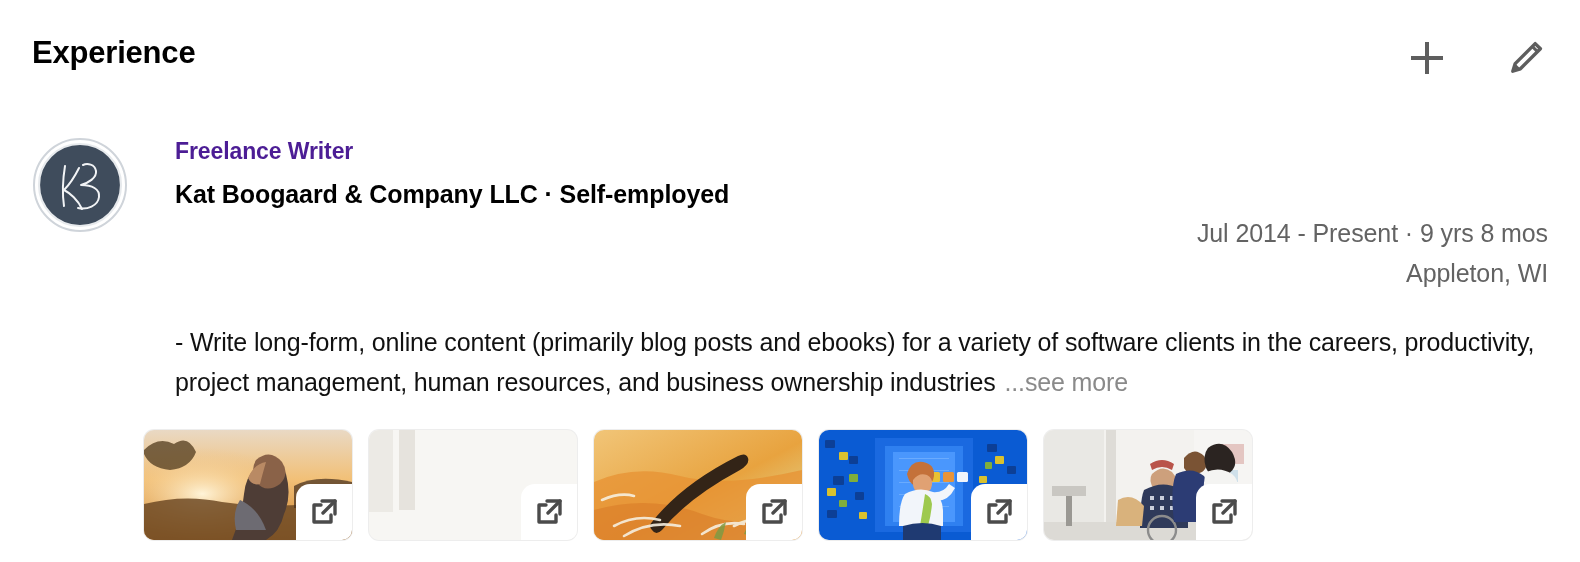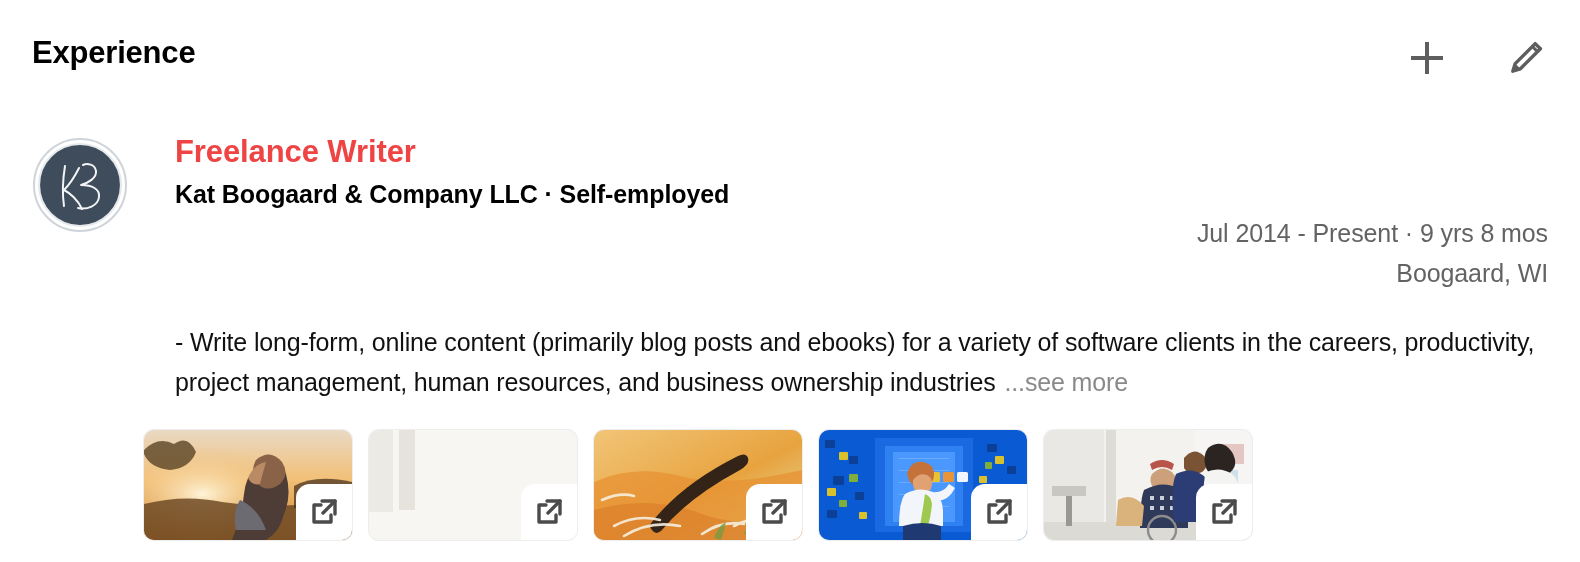--- a/index.html
+++ b/index.html
@@ -85,24 +85,24 @@
   }
   .company-logo svg { display: block; }
 
   .entry-body {
     margin-left: 47px;
     flex: 1 1 auto;
     min-width: 0;
   }
 
   .role-title {
-    font-size: 31px;
+    font-size: 23px;
     line-height: 33px;
     font-weight: bold;
-    color: #ef4444;
+    color: #4c1d95;
     letter-spacing: -0.1px;
     margin: 0;
   }
   .company-line {
     font-size: 25px;
     line-height: 32px;
     font-weight: bold;
     color: #000000;
     margin-top: 10px;
     letter-spacing: -0.1px;
@@ -220,21 +220,21 @@
             <path d="M47 31 C42 41, 36 49, 32 53 C38 56, 46 63, 50 72"></path>
             <path d="M51 28 C55 26, 63 27, 64 34 C65 41, 56 46, 49 48 C60 48, 68 52, 67 60 C66 69, 55 73, 46 71"></path>
           </g>
         </svg>
       </div>
 
       <div class="entry-body">
         <div class="role-title">Freelance Writer</div>
         <div class="company-line">Kat Boogaard &amp; Company LLC · Self-employed</div>
         <div class="meta-line">Jul 2014 - Present · 9 yrs 8 mos</div>
-        <div class="meta-line location">Boogaard, WI</div>
+        <div class="meta-line location">Appleton, WI</div>
 
         <div class="description"><span>- Write long-form, online content (primarily blog posts and ebooks) for a variety of software clients in the careers, productivity, project management, human resources, and business ownership industries</span><span class="see-more">...see more</span></div>
       </div>
     </div>
   </div>
 
   <div class="media-strip">
 
     <div class="media-card">
       <div class="media-thumb">

